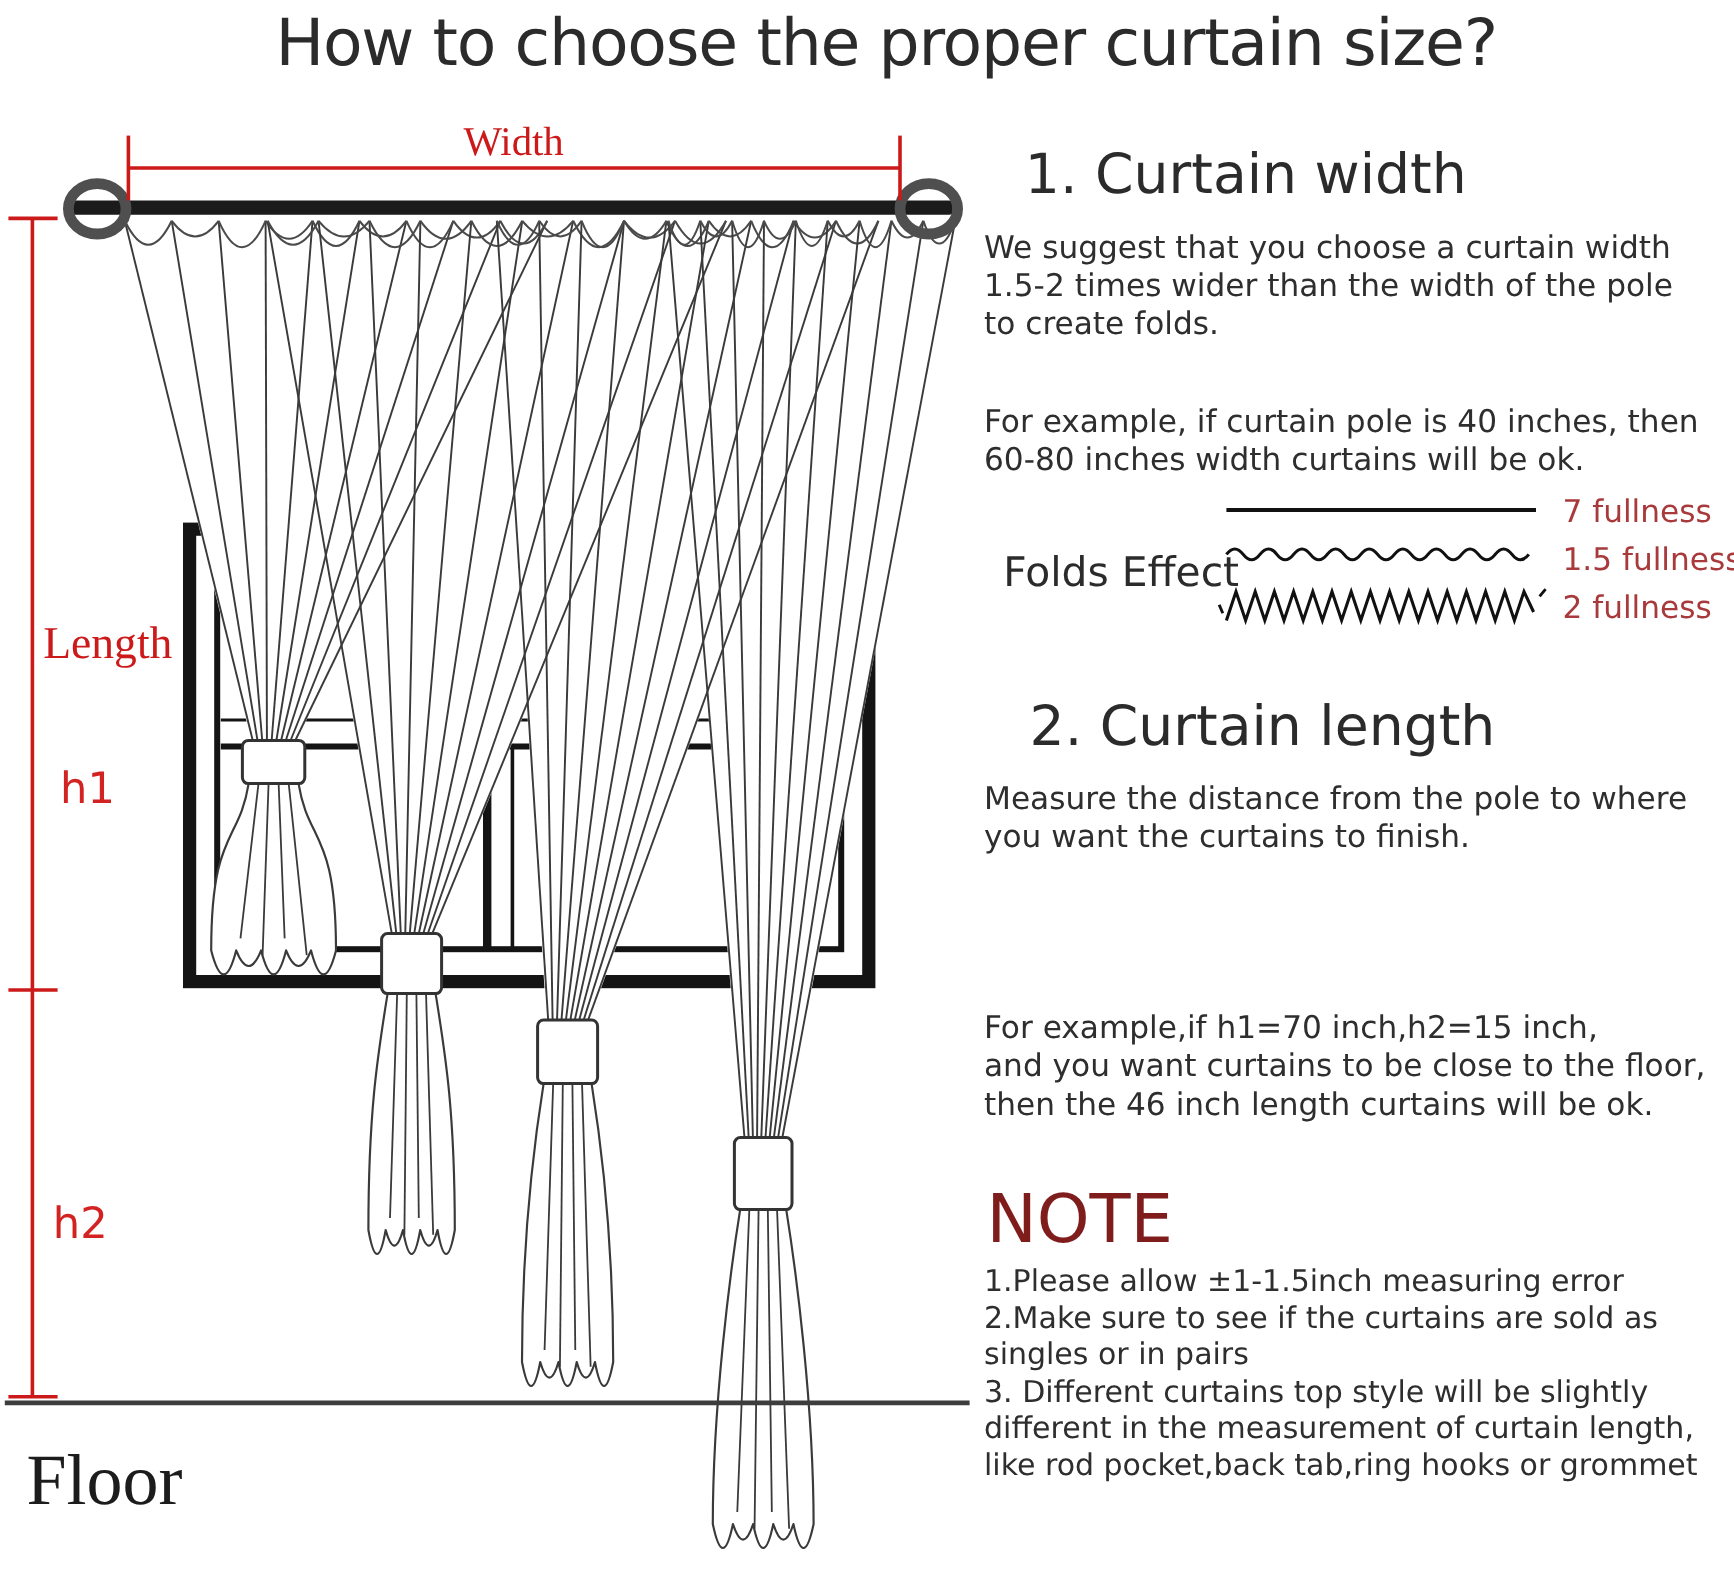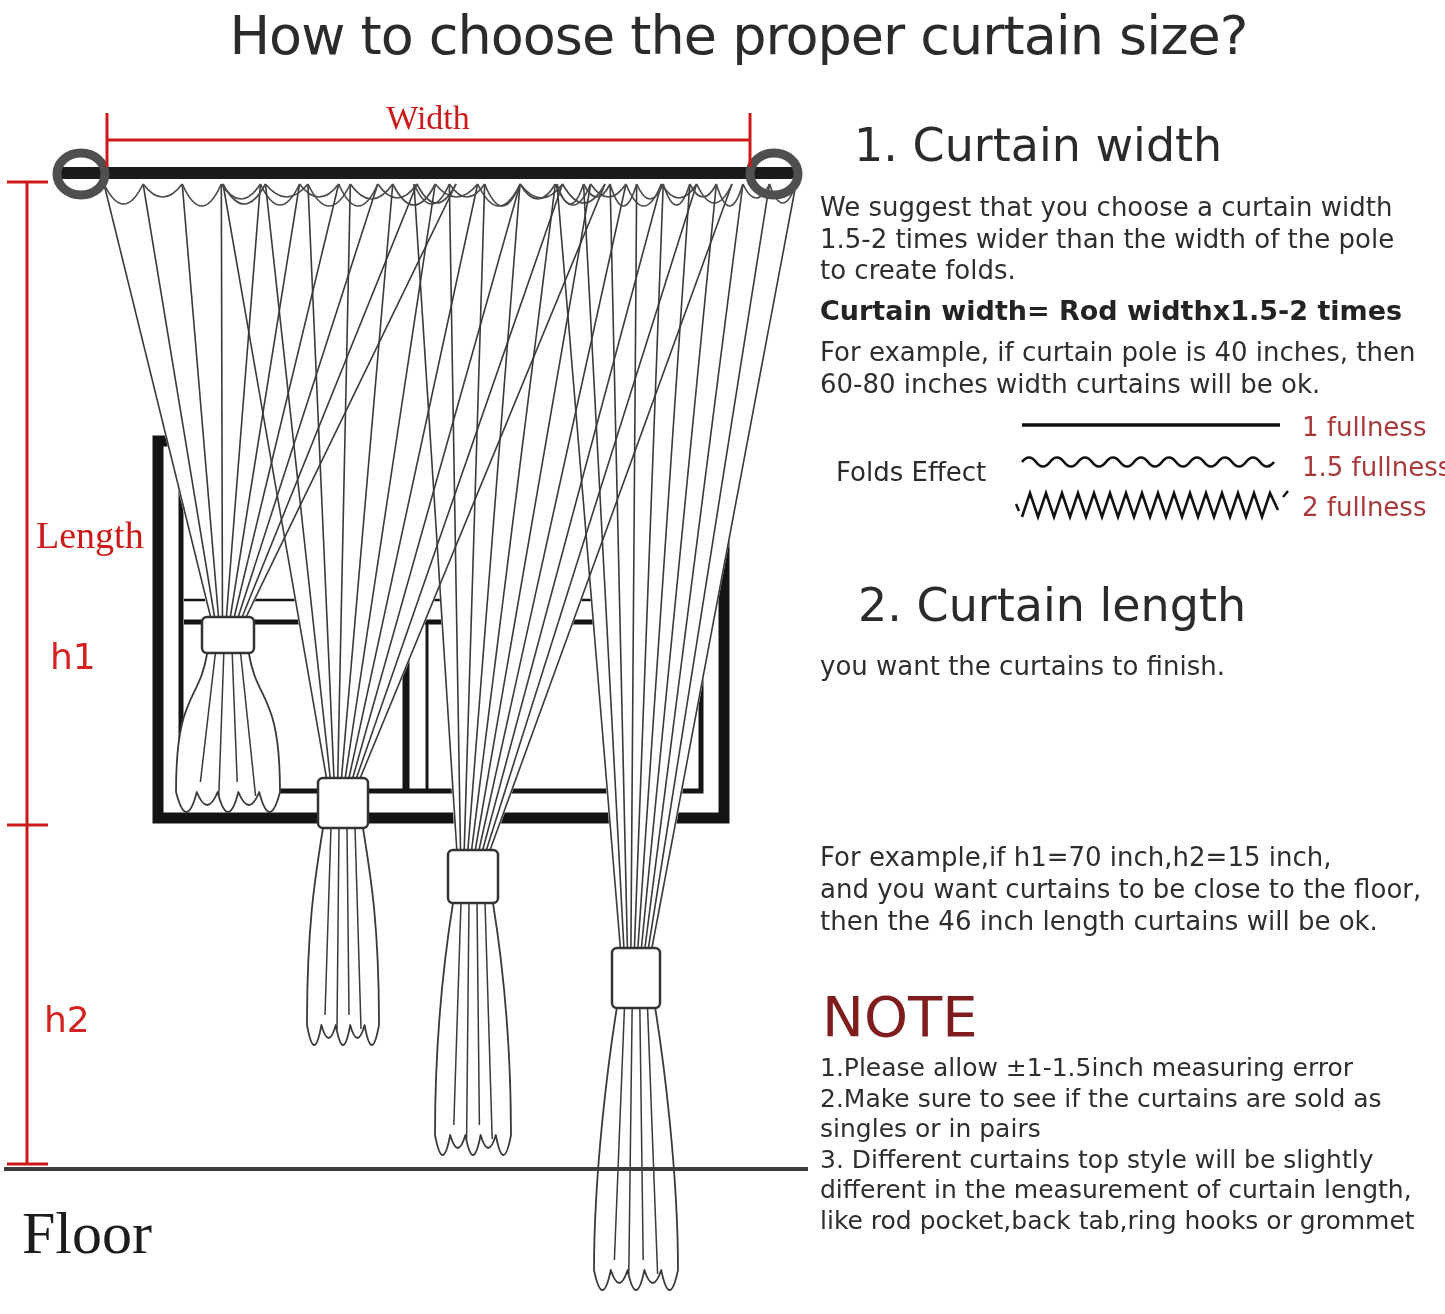--- a/index.html
+++ b/index.html
@@ -9,21 +9,21 @@
   .abs{position:absolute}
   .title{width:1445px;text-align:center;font-size:54px;color:#2b2b2b;letter-spacing:-1px}
   .rcol{left:820px;top:0;width:625px;height:1080px}
   .h-big{font-size:46px;color:#2b2b2b}
   .body-p{font-size:26px;color:#2e2e2e}
   .lh315{line-height:31.5px}.lh305{line-height:30.5px}.lh32{line-height:32px}
   .formula{font-size:27px;font-weight:bold;color:#232323}
   .note-h{font-size:56px;color:#7f1d1d}
   .note-p{font-size:25px;line-height:30.5px;color:#2e2e2e}
   .legend{font-size:26px;color:#a93a3c;white-space:nowrap}
-  .folds-label{font-size:26px;color:#2b2b2b;white-space:nowrap}
+  .folds-label{font-size:34px;color:#2b2b2b;white-space:nowrap}
   svg text{user-select:none}
 </style>
 </head>
 <body>
 
 <div class="abs title" style="top:4px;left:16px">How to choose the proper curtain size?</div>
 
 <svg class="abs" style="left:0;top:0" width="820" height="1314" viewBox="0 0 820 1314">
 
   <g stroke="#141414" fill="none">
@@ -141,44 +141,44 @@
 <div class="abs rcol">
 
   <div class="abs h-big" style="top:118px;left:34px">1. Curtain width</div>
 
   <div class="abs body-p lh315" style="top:192px;left:0">
     <div>We suggest that you choose a curtain width</div>
     <div>1.5-2 times wider than the width of the pole</div>
     <div>to create folds.</div>
   </div>
 
-  <div class="abs formula" style="top:295px;left:0">Curtain width= Rod widthx1.5-2 times</div>
 
   <div class="abs body-p lh32" style="top:336px;left:0">
     <div>For example, if curtain pole is 40 inches, then</div>
     <div>60-80 inches width curtains will be ok.</div>
   </div>
 
   <div class="abs" style="top:405px;left:0;width:625px;height:135px">
     <span class="abs folds-label" style="left:16px;top:52px">Folds Effect</span>
     <svg class="abs" style="left:195px;top:0" width="290" height="130" viewBox="0 0 290 130">
       <line x1="7" y1="20" x2="265" y2="20" stroke="#111" stroke-width="3.5"></line>
       <path fill="none" stroke="#111" stroke-width="2.6" d="M7 57 q7 -9 14 0 t14 0 t14 0 t14 0 t14 0 t14 0 t14 0 t14 0 t14 0 t14 0 t14 0 t14 0 t14 0 t14 0 t14 0 t14 0 t14 0 t14 0"></path>
       <path fill="none" stroke="#111" stroke-width="2.6" d="M7 112 L15 88 L23 112 L31 88 L39 112 L47 88 L55 112 L63 88 L71 112 L79 88 L87 112 L95 88 L103 112 L111 88 L119 112 L127 88 L135 112 L143 88 L151 112 L159 88 L167 112 L175 88 L183 112 L191 88 L199 112 L207 88 L215 112 L223 88 L231 112 L239 88 L247 112 L255 88 L263 105"></path>
       <line x1="1" y1="99" x2="4" y2="106" stroke="#111" stroke-width="2.4"></line>
       <line x1="268" y1="92" x2="273" y2="86" stroke="#111" stroke-width="2.4"></line>
     </svg>
-    <span class="abs legend" style="left:482px;top:7px">1 fullness</span>
+    <span class="abs legend" style="left:482px;top:7px">7 fullness</span>
     <span class="abs legend" style="left:482px;top:47px">1.5 fullness</span>
     <span class="abs legend" style="left:482px;top:87px">2 fullness</span>
   </div>
 
   <div class="abs h-big" style="top:578px;left:38px">2. Curtain length</div>
 
   <div class="abs body-p lh315" style="top:651px;left:0">
+    <div>Measure the distance from the pole to where</div>
     <div>you want the curtains to finish.</div>
   </div>
 
 
   <div class="abs body-p lh32" style="top:841px;left:0">
     <div>For example,if h1=70 inch,h2=15 inch,</div>
     <div>and you want curtains to be close to the floor,</div>
     <div>then the 46 inch length curtains will be ok.</div>
   </div>
 

